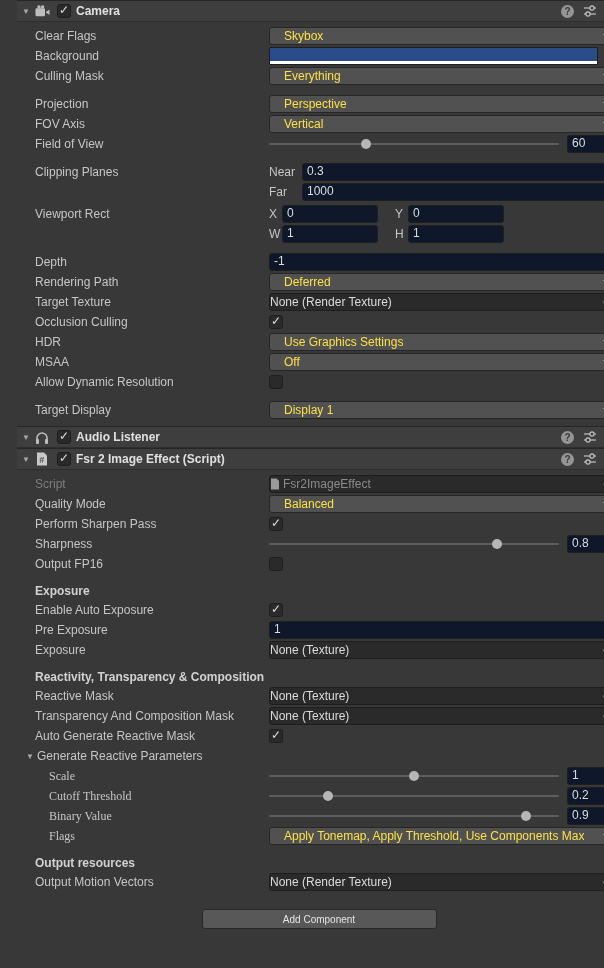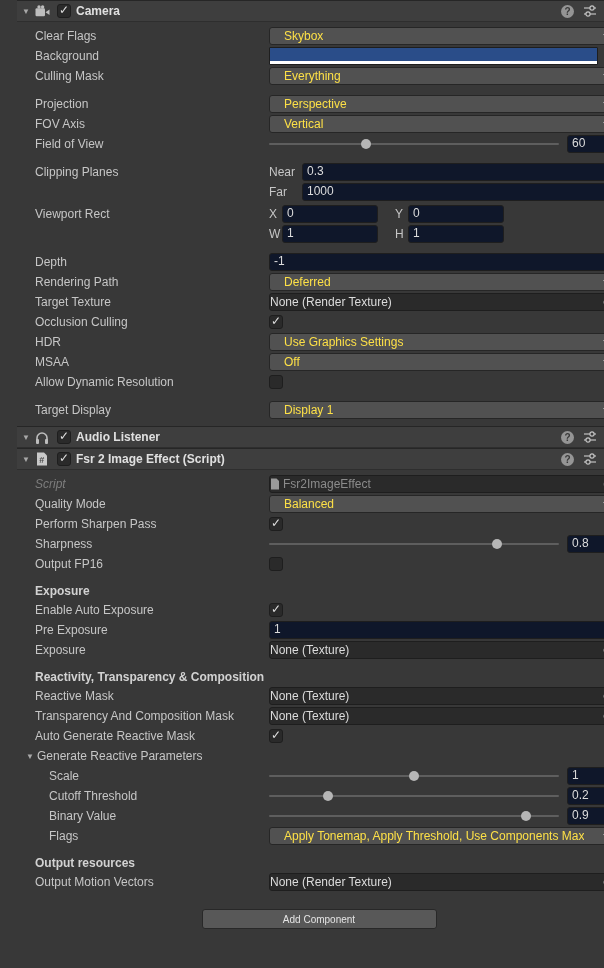--- a/index.html
+++ b/index.html
@@ -19,21 +19,21 @@
 
   
   .checkbox { width: 14px; height: 14px; background: #2a2a2a; border: 1px solid #1e1e1e; border-radius: 3px; position: relative; flex-shrink: 0; }
   .checkbox.hdr-cb { margin-left: 4px; }
   .checkbox.checked::after { content: "✓"; position: absolute; left: 1px; top: -1px; font-size: 12px; line-height: 13px; color: #dcdcdc; }
 
   
   .body { }
   .row { height: 20px; display: flex; align-items: center; padding: 0 4px 0 18px; }
   .row .lbl { width: 234px; flex-shrink: 0; white-space: nowrap; overflow: hidden; color: #c6c6c6; }
-  .row.indent .lbl { padding-left: 14px; }
+  .row.indent .lbl { padding-left: 14px; font-family: Liberation Serif, serif; }
   .row .val { flex: 1; min-width: 0; display: flex; align-items: center; }
   .gap8 { height: 8px; flex-shrink: 0; }
   .gap2 { height: 2px; flex-shrink: 0; }
   .padtop { height: 4px; flex-shrink: 0; }
   .padbot { height: 6px; flex-shrink: 0; }
   .sect { height: 18px; display: flex; align-items: center; padding-left: 18px; font-weight: bold; color: #d2d2d2; }
 
   
   .dropdown { flex: 1; min-width: 0; height: 18px; background: #515151; border: 1px solid #262626; border-radius: 3px; display: flex; align-items: center; padding: 0 16px 0 14px; position: relative; color: #fde047; }
   .dd-text { white-space: nowrap; overflow: hidden; }
@@ -53,21 +53,21 @@
 
   .slider { flex: 1; position: relative; height: 16px; margin-right: 4px; }
   .slider .track { position: absolute; left: 0; right: 0; top: 7px; height: 2px; background: #5e5e5e; border-radius: 1px; }
   .slider .thumb { position: absolute; top: 3px; width: 10px; height: 10px; border-radius: 50%; background: #b6b6b6; margin-left: -5px; }
 
   .colorfield { flex: 1; min-width: 0; height: 18px; display: flex; align-items: center; }
   .swatch { flex: 1; height: 18px; border: 1px solid #1e1e1e; border-radius: 1px; position: relative; }
   .swatch .alpha-bar { position: absolute; left: 0; right: 0; bottom: 0; height: 3px; background: #ffffff; }
   .dropper { width: 16px; height: 18px; margin-left: 3px; flex-shrink: 0; display: flex; align-items: center; justify-content: center; }
 
-  .row.disabled .lbl { color: #7d7d7d; font-style: italic; }
+  .row.disabled .lbl { color: #7d7d7d; }
   .row.disabled .obj-text { color: #8b8b8b; }
   .row.disabled .obj-picker { color: #7a7a7a; }
 
   .foldrow { padding-left: 6px; }
   .foldrow .lbl { width: auto; }
 
   .footer { flex: 1; }
   .add-btn { display: block; margin: 11px auto 0; width: 235px; height: 20px; background: #585858; border: 1px solid #282828; border-radius: 3px; color: #e4e4e4; font-family: "Liberation Sans", sans-serif; font-size: 10px; line-height: 17px; }
 </style>
 </head>

